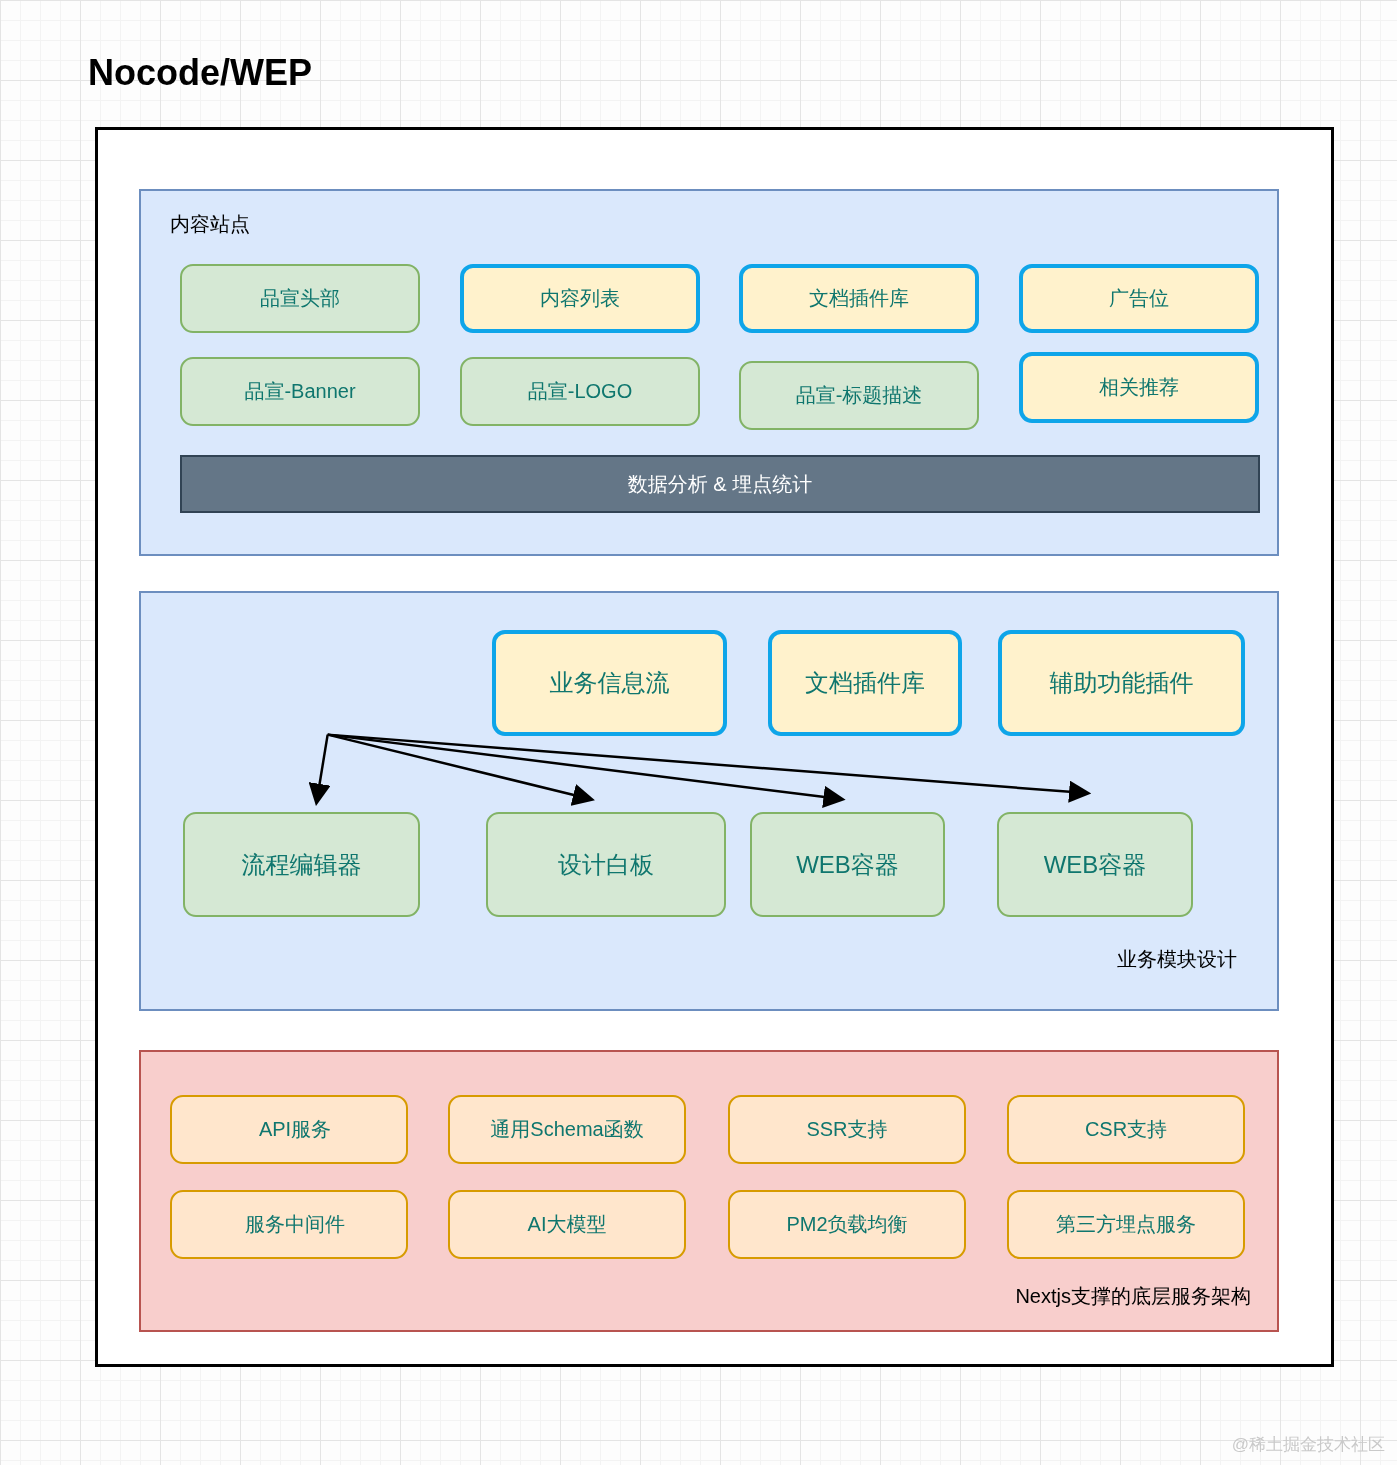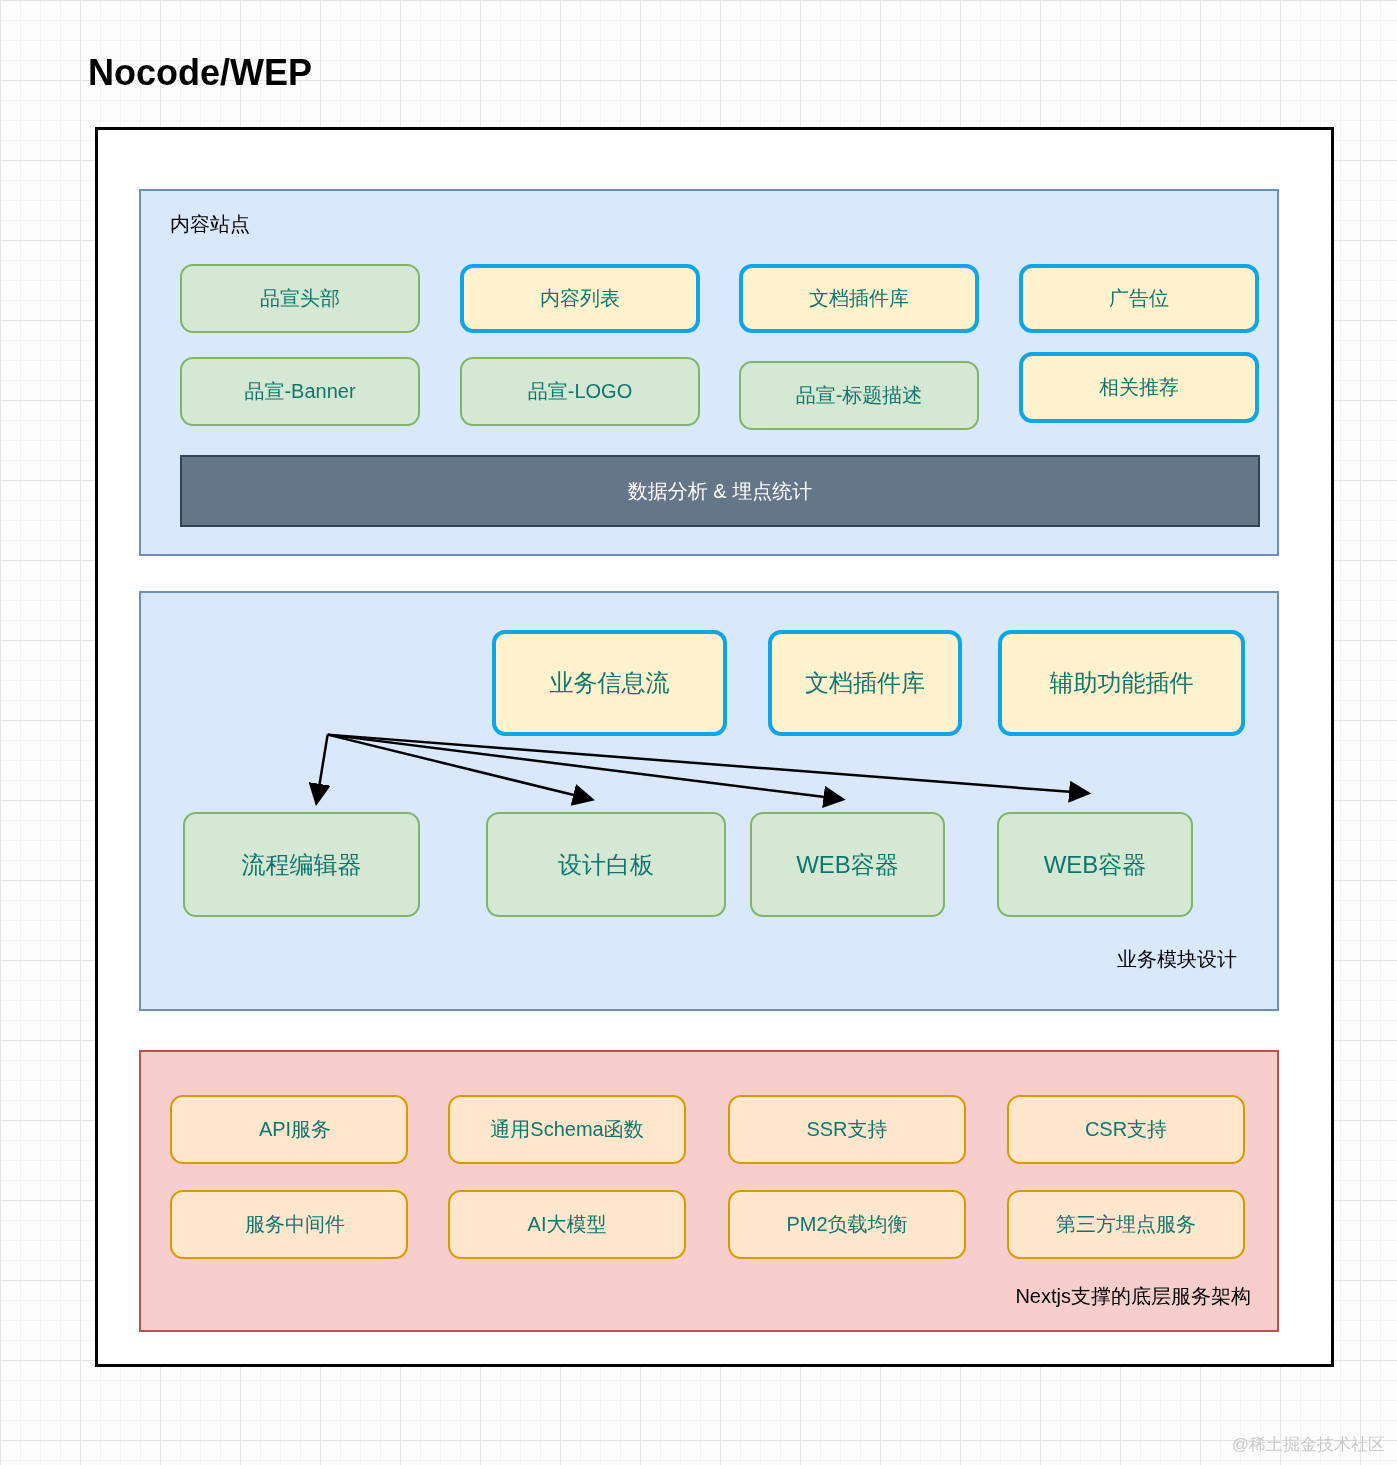--- a/index.html
+++ b/index.html
@@ -62,21 +62,21 @@
   }
 
   
   #sec-content{left:41px;top:59px;height:367px;}
   #sec-content .panel-label{left:29px;top:20px;}
   .s1r1{top:73px;height:69px;width:240px;}
   .s1c1{left:39px;} .s1c2{left:319px;} .s1c3{left:598px;} .s1c4{left:878px;}
   .s1r2{top:166px;height:69px;width:240px;}
   #n-brand-titledesc{top:170px;}
   #n-related-reco{top:161px;height:71px;}
-  #n-analytics-bar{left:39px;top:264px;width:1080px;height:72px;}
+  #n-analytics-bar{left:39px;top:264px;width:1080px;height:58px;}
 
   
   #sec-business{left:41px;top:461px;height:420px;}
   #sec-business .panel-label{right:40px;bottom:36px;}
   .s2r1{top:37px;height:106px;}
   .s2r2{top:219px;height:105px;}
   #n-doc-engine{left:42px;width:277px;}
   #n-biz-feed{left:351px;width:235px;}
   #n-doc-plugins{left:627px;width:194px;}
   #n-aux-plugins{left:857px;width:247px;}

